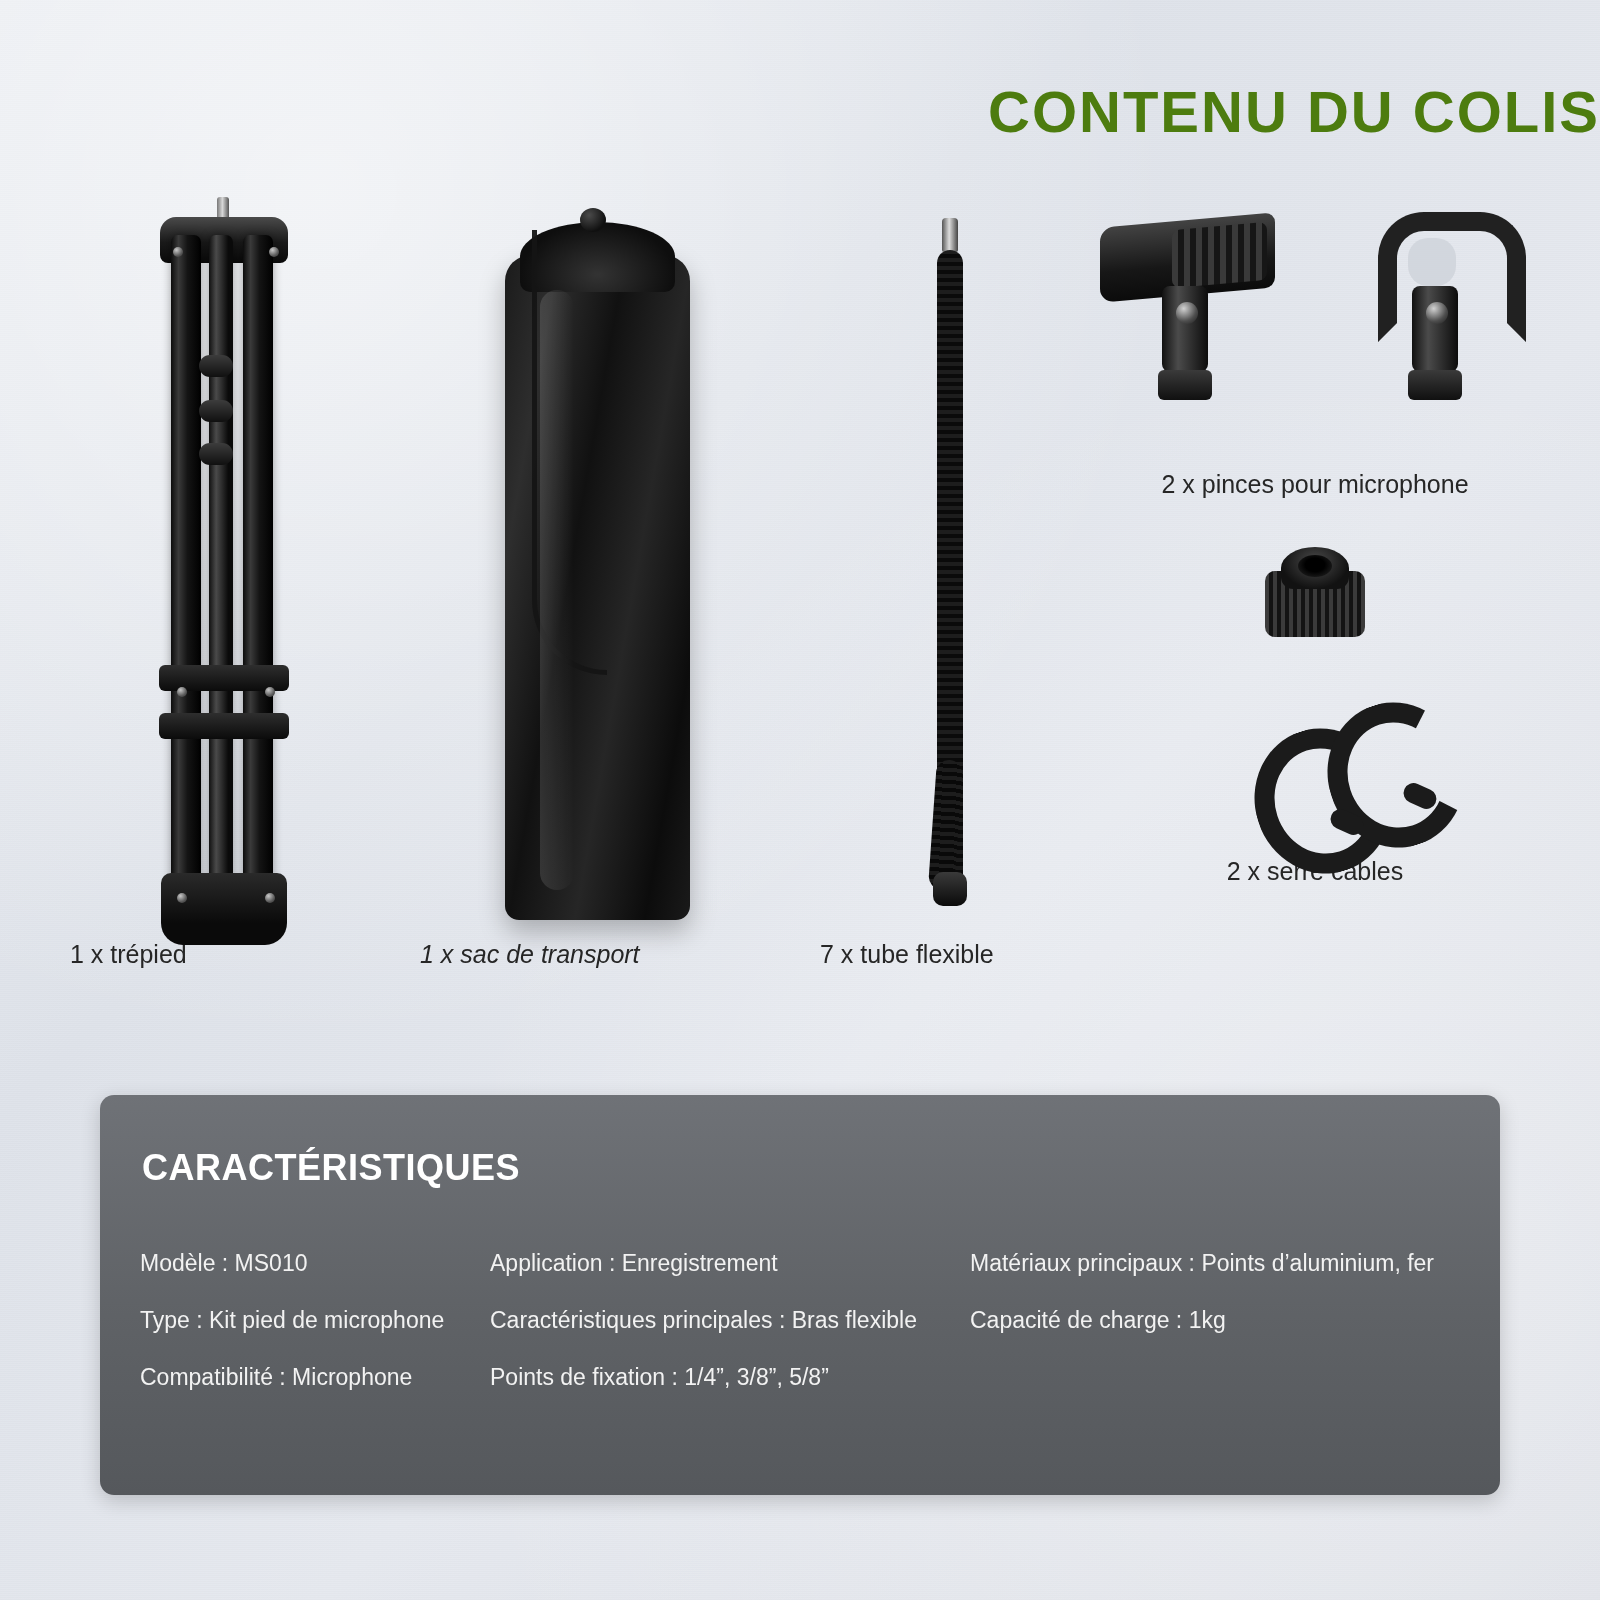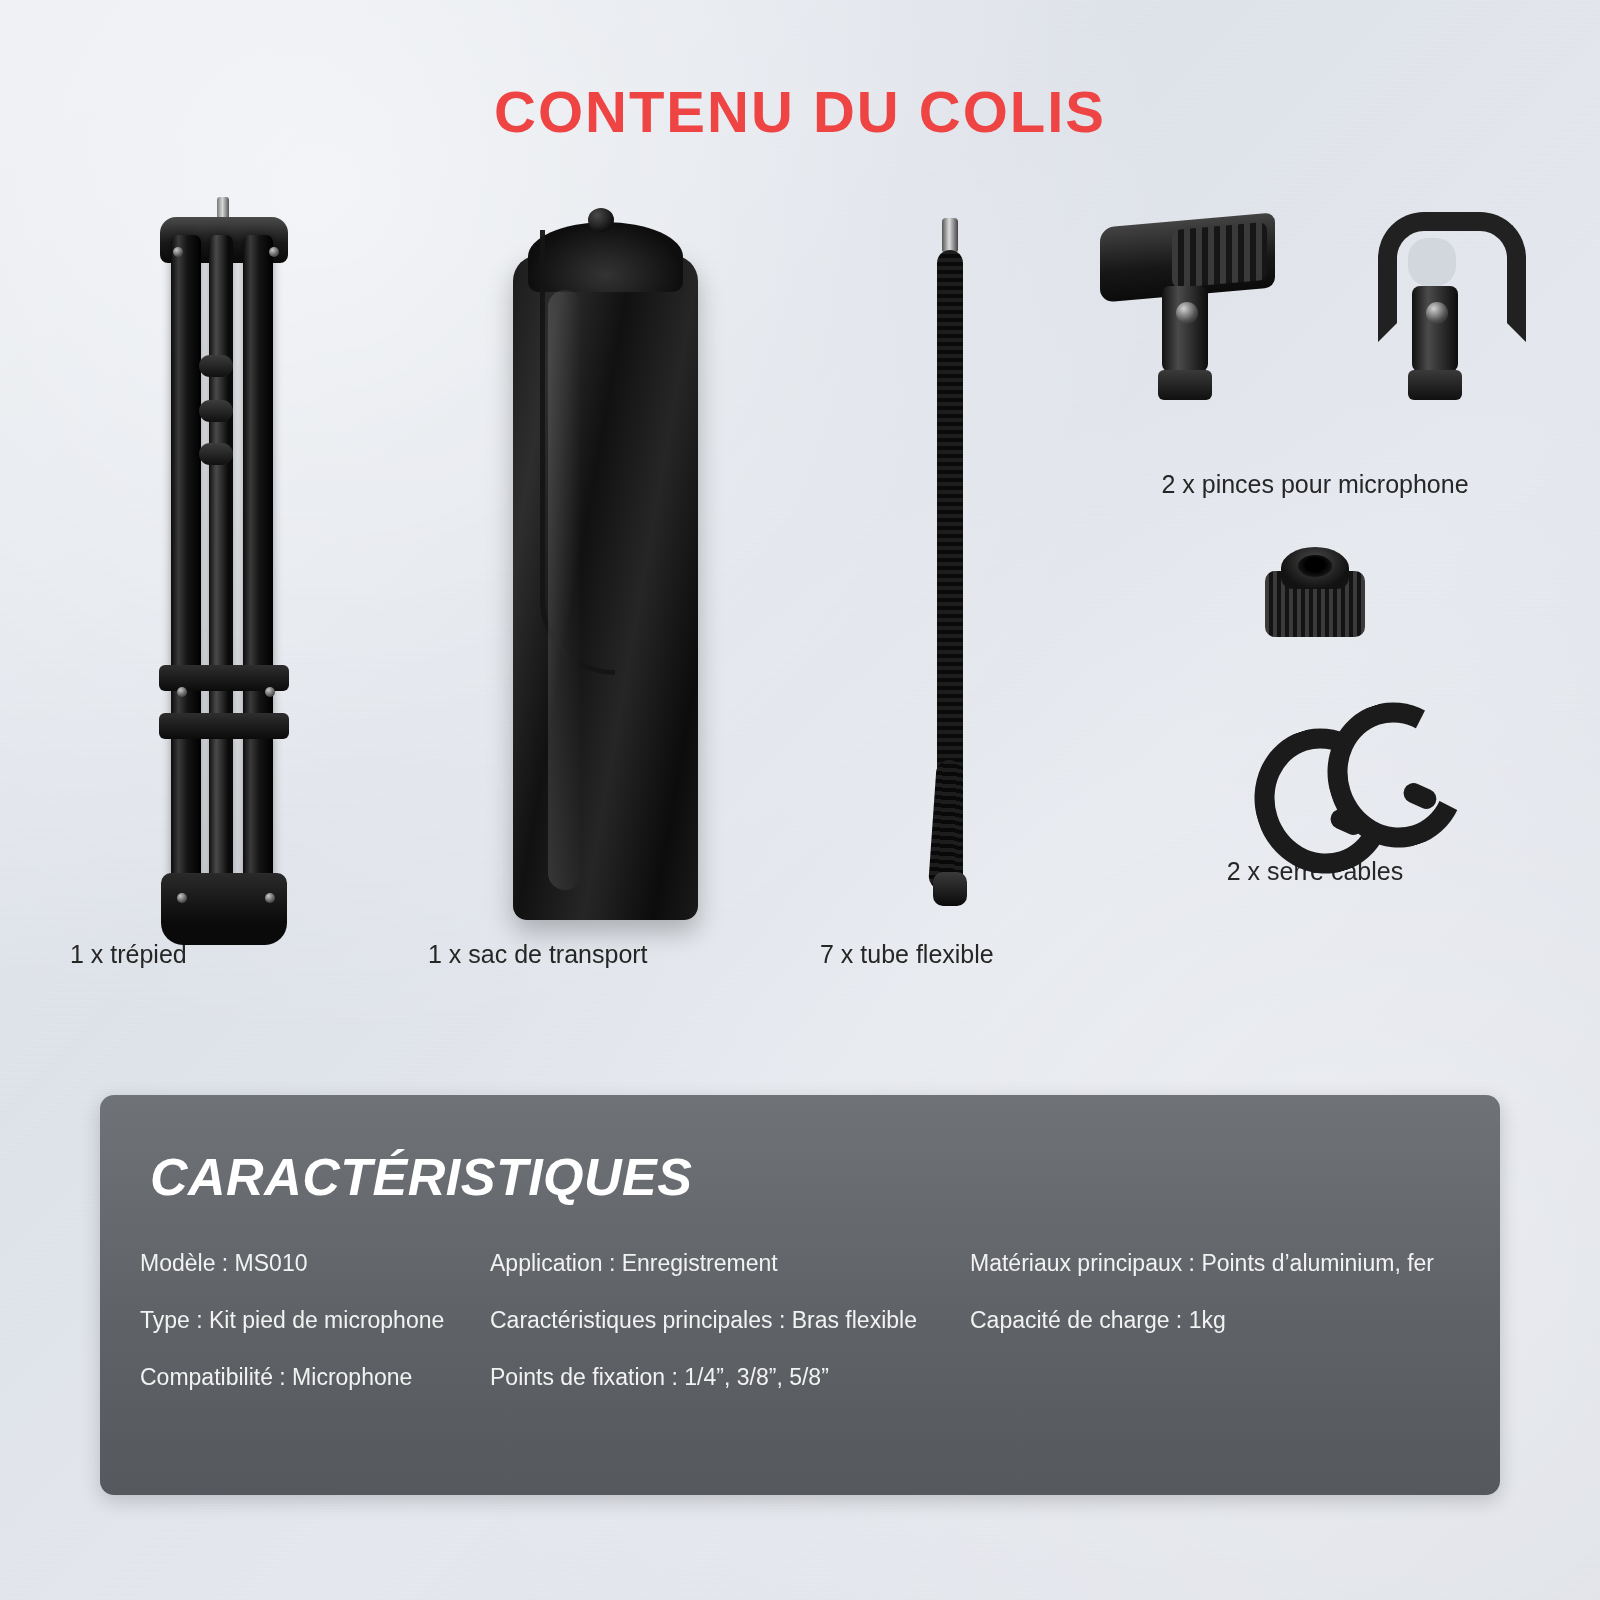--- a/index.html
+++ b/index.html
@@ -24,25 +24,25 @@
       radial-gradient(circle at 85% 80%, rgba(255,255,255,0.35), rgba(255,255,255,0) 50%),
       repeating-linear-gradient(0deg, rgba(0,0,0,0.012) 0px, rgba(0,0,0,0.012) 1px, rgba(255,255,255,0.012) 1px, rgba(255,255,255,0.012) 2px);
     pointer-events: none;
   }
 
   .page-title {
     position: absolute;
     top: 78px;
     left: 0;
     width: 100%;
-    text-align: center;
+    text-align: right;
     font-size: 58px;
     font-weight: bold;
     letter-spacing: 2px;
-    color: #ef4444;
+    color: #4d7c0f;
   }
 
   
   .items-row {
     position: absolute;
     top: 200px;
     left: 60px;
     width: 1480px;
     height: 840px;
   }
@@ -122,21 +122,21 @@
     border-radius: 10px 10px 22px 22px;
   }
   .tp-bolt {
     position: absolute;
     width: 10px; height: 10px;
     border-radius: 50%;
     background: radial-gradient(circle at 35% 30%, #c9c9c9, #5a5a5a 60%, #2a2a2a);
   }
 
   
-  .col-bag { left: 368px; top: 0; width: 370px; }
+  .col-bag { left: 360px; top: 0; width: 370px; font-style: italic; }
   .bag-art {
     position: relative;
     width: 370px;
     height: 740px;
     margin: 0 auto;
   }
   .bag-shape {
     position: absolute;
     left: 85px; top: 55px;
     width: 185px; height: 665px;
@@ -357,27 +357,26 @@
     left: 100px;
     top: 1095px;
     width: 1400px;
     height: 400px;
     background: linear-gradient(180deg, #6f7277 0%, #5f6266 55%, #55585c 100%);
     border-radius: 14px;
     box-shadow: 0 6px 20px rgba(0,0,0,0.18);
   }
   .specs-title {
     position: absolute;
-    left: 50px;
+    left: 42px;
     top: 52px;
-    font-size: 52px;
+    font-size: 36px;
     font-weight: bold;
     color: #ffffff;
     letter-spacing: 0.5px;
-    font-style: italic;
   }
   .specs-grid {
     position: absolute;
     left: 40px;
     top: 155px;
     width: 1330px;
     display: grid;
     grid-template-columns: 350px 480px 500px;
     row-gap: 30px;
     font-size: 23px;

